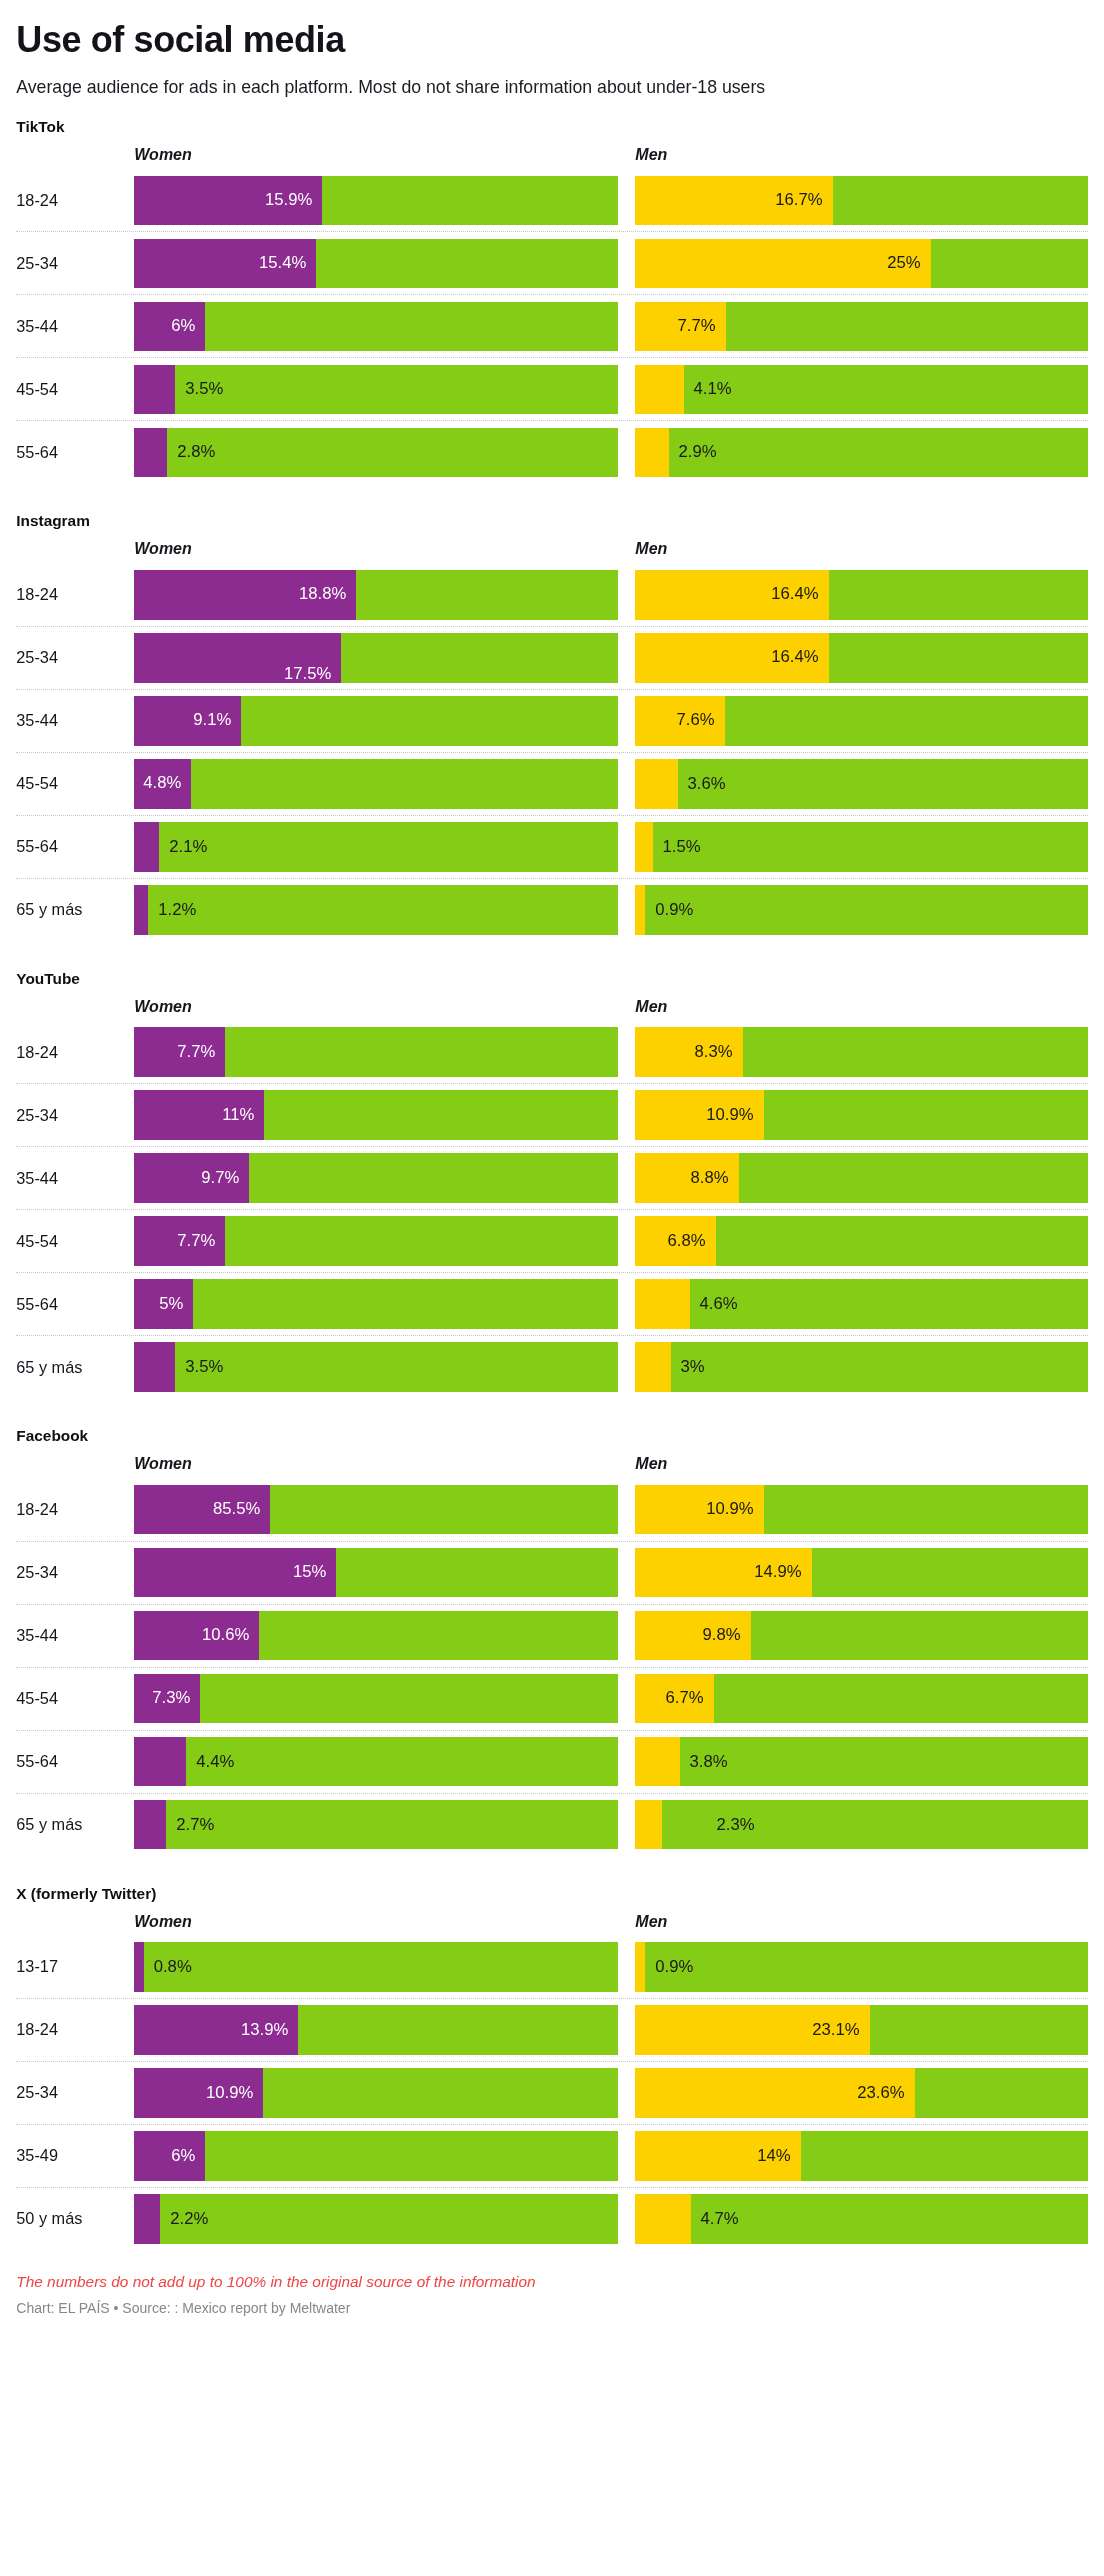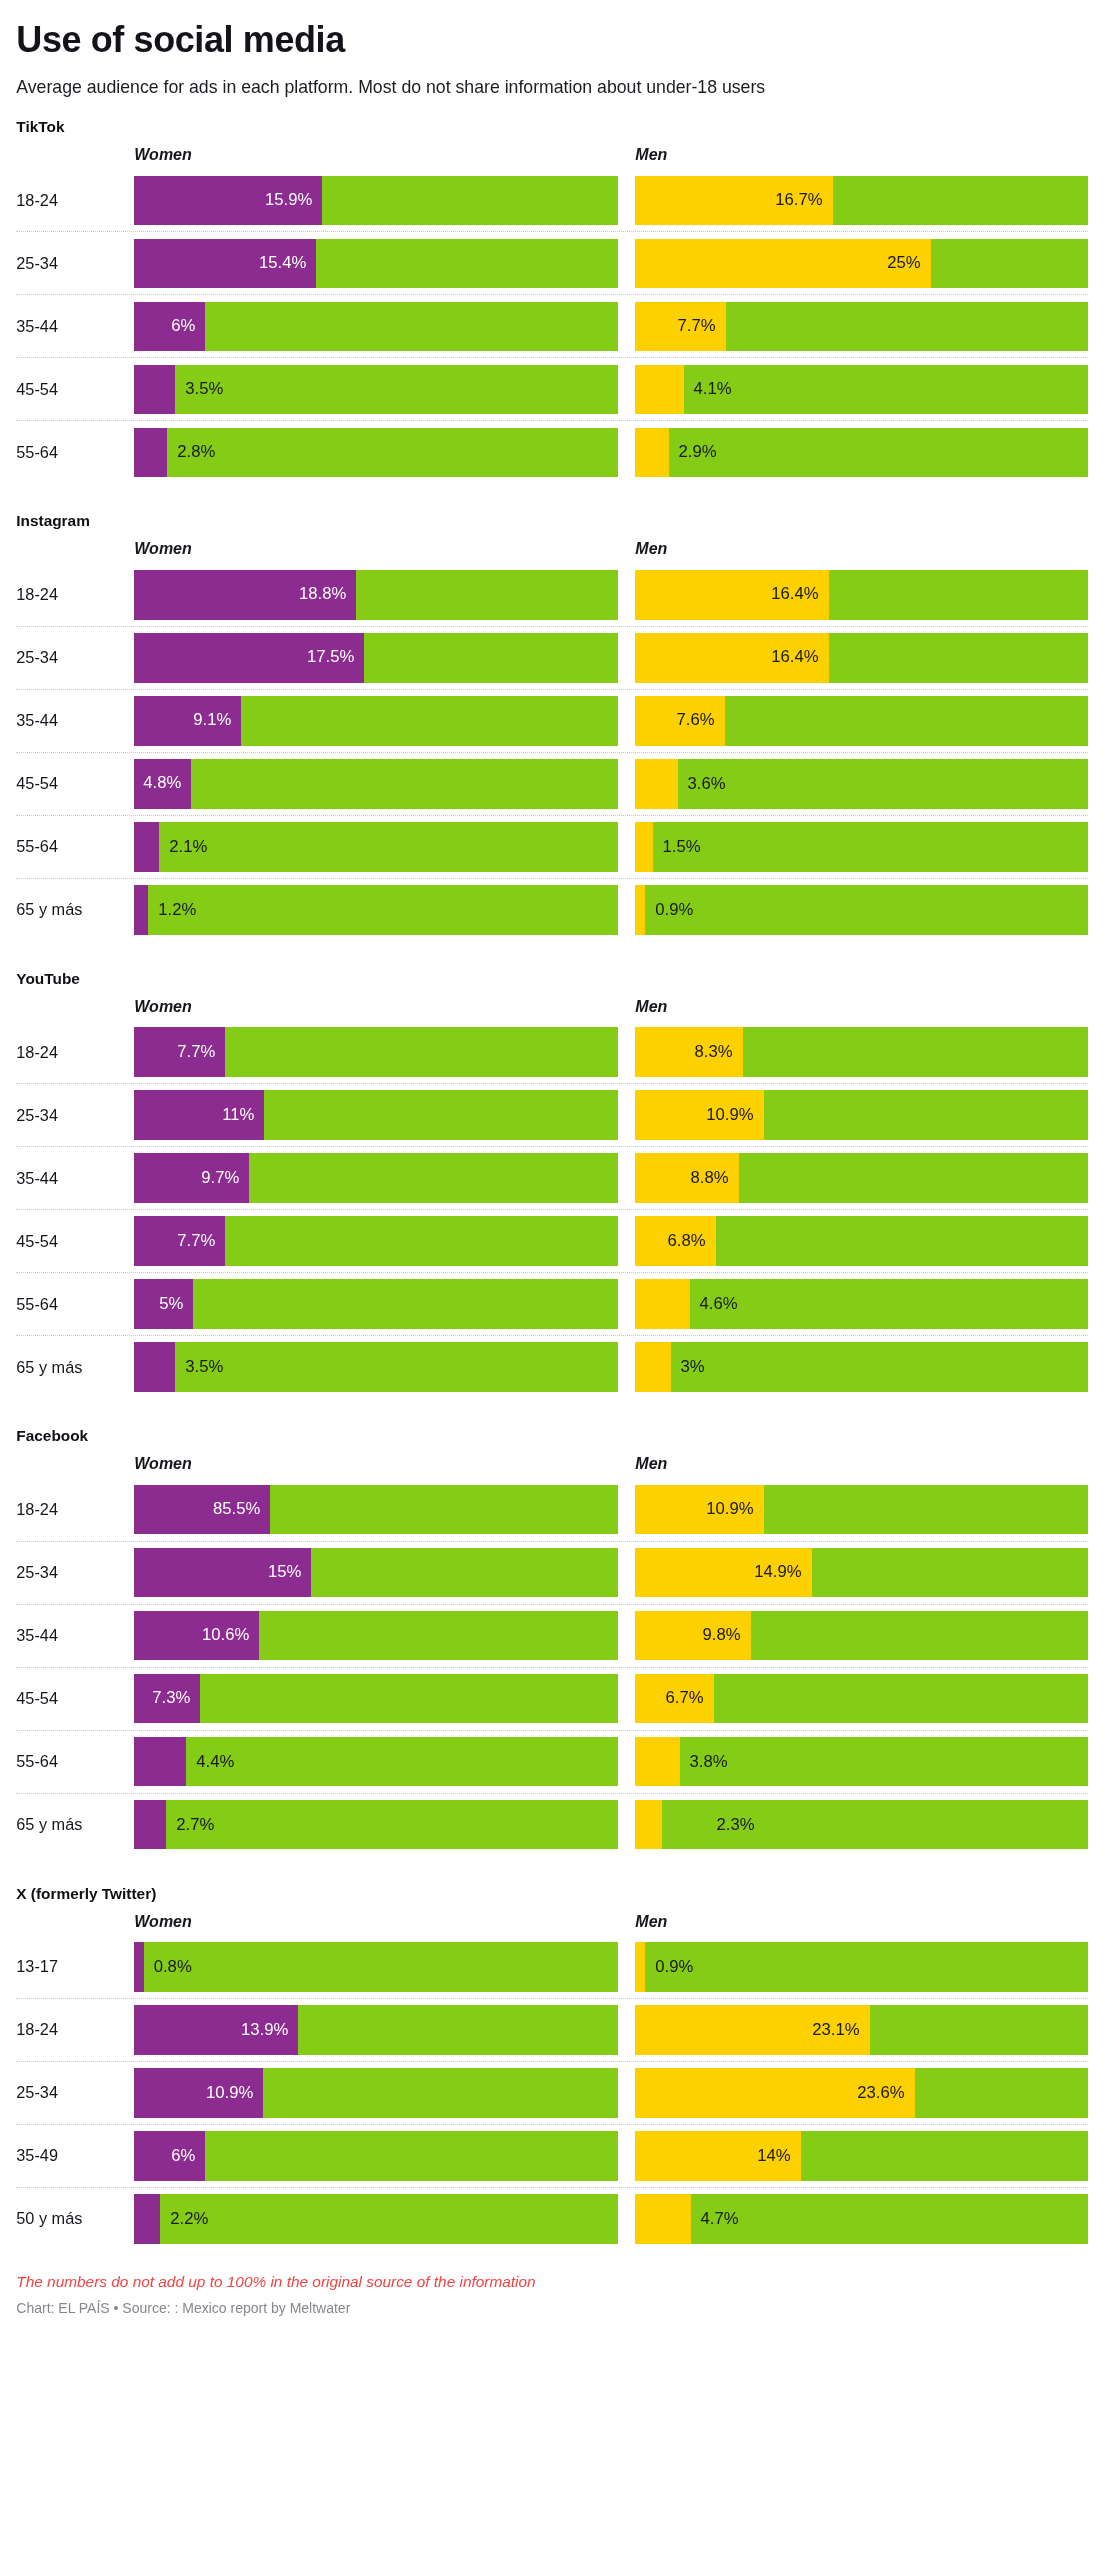--- a/index.html
+++ b/index.html
@@ -235,21 +235,21 @@
             <div class="bar men" style="width: 194px;">
               <span class="val inside dark">16.4%</span>
             </div>
           </div>
         </div>
       </div>
       <div class="row">
         <div class="row-label">25-34</div>
         <div class="cell cell-left">
           <div class="track">
-            <div class="bar women" style="width: 230px;">
+            <div class="bar women" style="width: 207px; align-items: flex-end;">
               <span class="val inside">17.5%</span>
             </div>
           </div>
         </div>
         <div class="cell cell-right">
           <div class="track">
             <div class="bar men" style="width: 194px;">
               <span class="val inside dark">16.4%</span>
             </div>
           </div>
@@ -449,21 +449,21 @@
             <div class="bar men" style="width: 129px;">
               <span class="val inside dark">10.9%</span>
             </div>
           </div>
         </div>
       </div>
       <div class="row">
         <div class="row-label">25-34</div>
         <div class="cell cell-left">
           <div class="track">
-            <div class="bar women" style="width: 177px;">
+            <div class="bar women" style="width: 202px;">
               <span class="val inside">15%</span>
             </div>
           </div>
         </div>
         <div class="cell cell-right">
           <div class="track">
             <div class="bar men" style="width: 177px;">
               <span class="val inside dark">14.9%</span>
             </div>
           </div>

